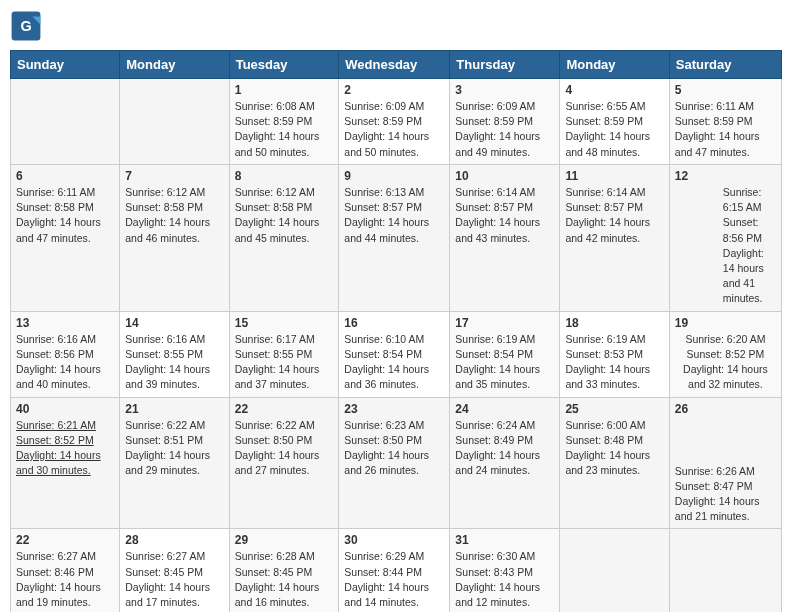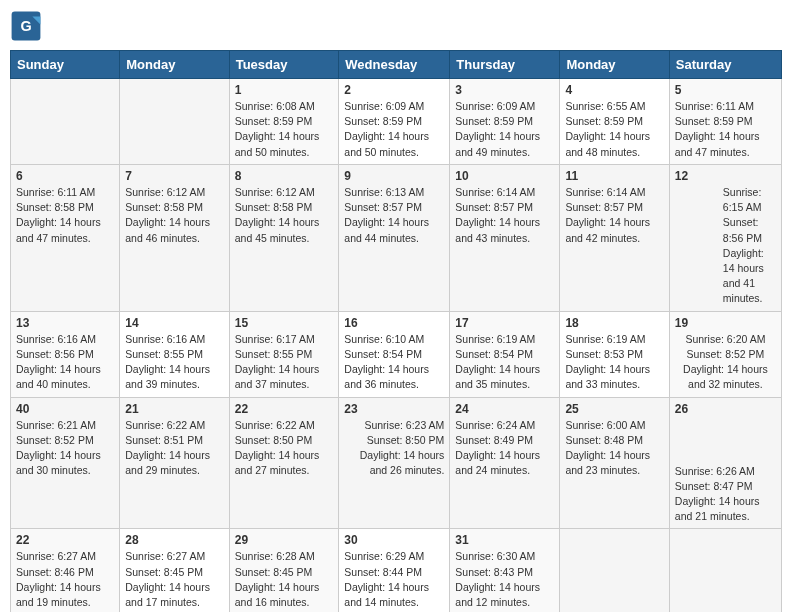--- a/index.html
+++ b/index.html
@@ -263,42 +263,42 @@
           <span class="day-num">19</span>
           <div class="cell-info" style="white-space: pre-line; text-align: center;">Sunrise: 6:20 AM
 Sunset: 8:52 PM
 Daylight: 14 hours
 and 32 minutes.</div>
         </td>
       </tr>
       <tr>
         <td>
           <span class="day-num">40</span>
-          <div class="cell-info" style="white-space: pre-line;">Sunrise: 6:21 AM
+          <div class="cell-info" style="white-space: pre-line; text-decoration: underline;">Sunrise: 6:21 AM
 Sunset: 8:52 PM
 Daylight: 14 hours
 and 30 minutes.</div>
         </td>
         <td>
           <span class="day-num">21</span>
           <div class="cell-info" style="white-space: pre-line;">Sunrise: 6:22 AM
 Sunset: 8:51 PM
 Daylight: 14 hours
 and 29 minutes.</div>
         </td>
         <td>
           <span class="day-num">22</span>
           <div class="cell-info" style="white-space: pre-line;">Sunrise: 6:22 AM
 Sunset: 8:50 PM
 Daylight: 14 hours
 and 27 minutes.</div>
         </td>
         <td>
           <span class="day-num">23</span>
-          <div class="cell-info" style="white-space: pre-line; text-align: right;">Sunrise: 6:23 AM
+          <div class="cell-info" style="white-space: pre-line;">Sunrise: 6:23 AM
 Sunset: 8:50 PM
 Daylight: 14 hours
 and 26 minutes.</div>
         </td>
         <td>
           <span class="day-num">24</span>
           <div class="cell-info" style="white-space: pre-line;">Sunrise: 6:24 AM
 Sunset: 8:49 PM
 Daylight: 14 hours
 and 24 minutes.</div>

